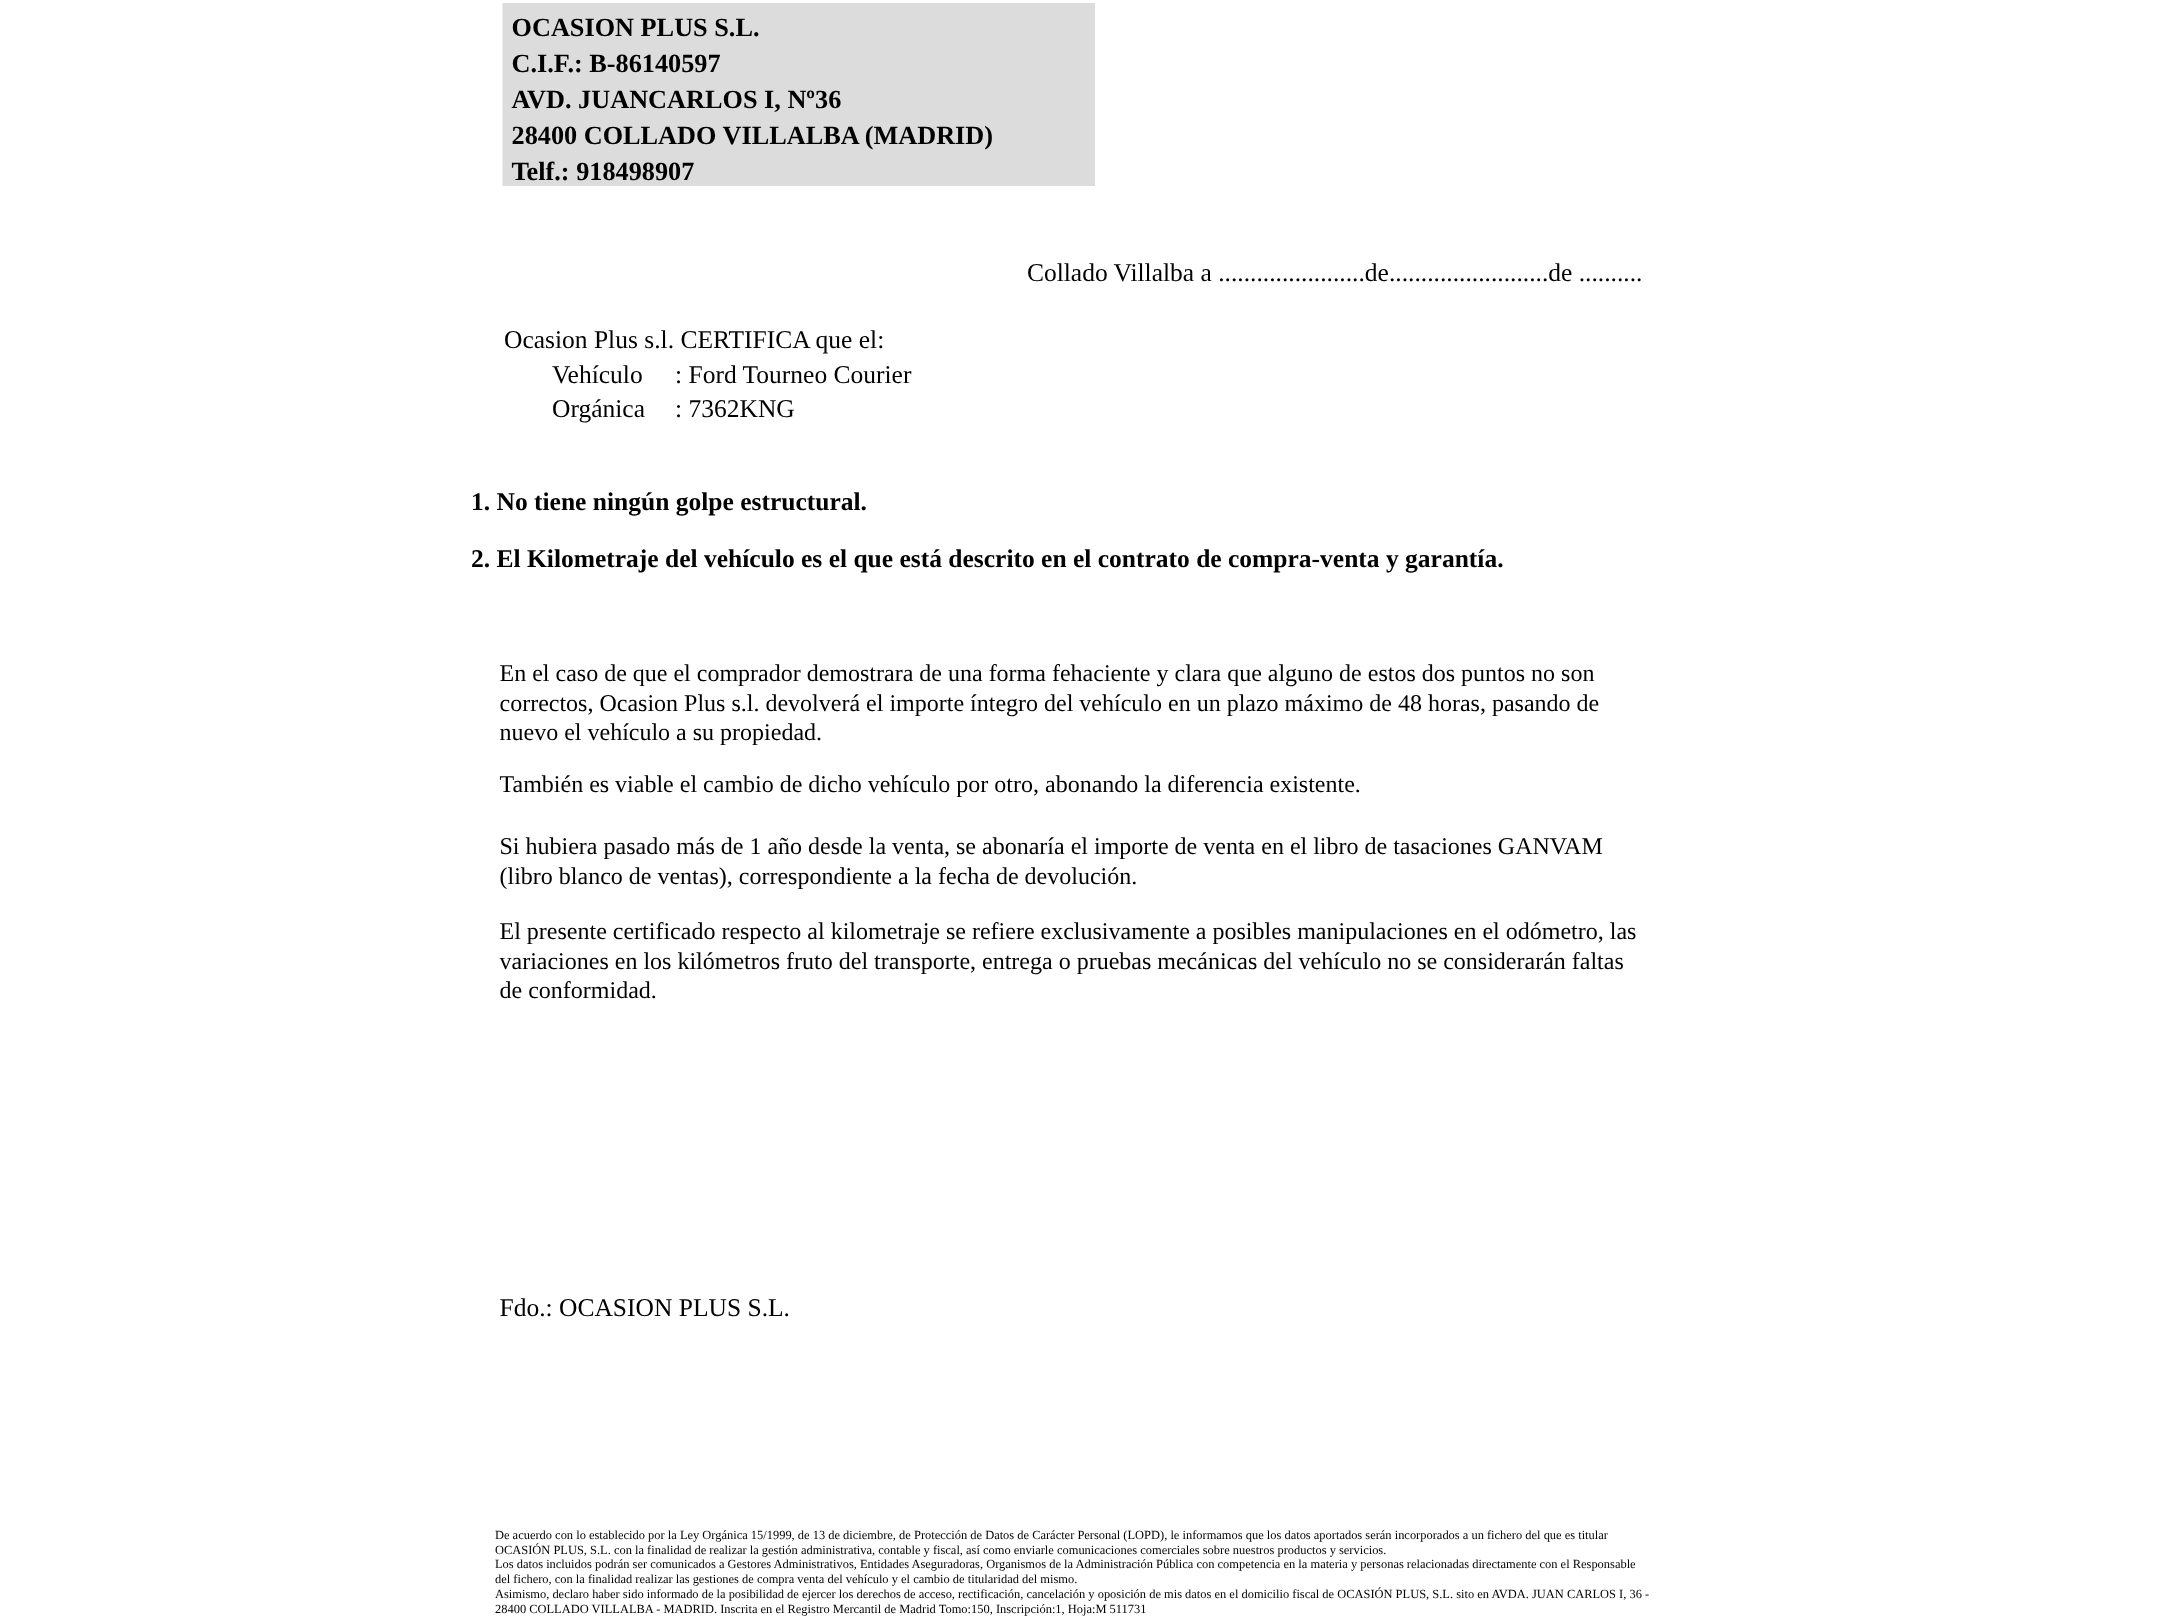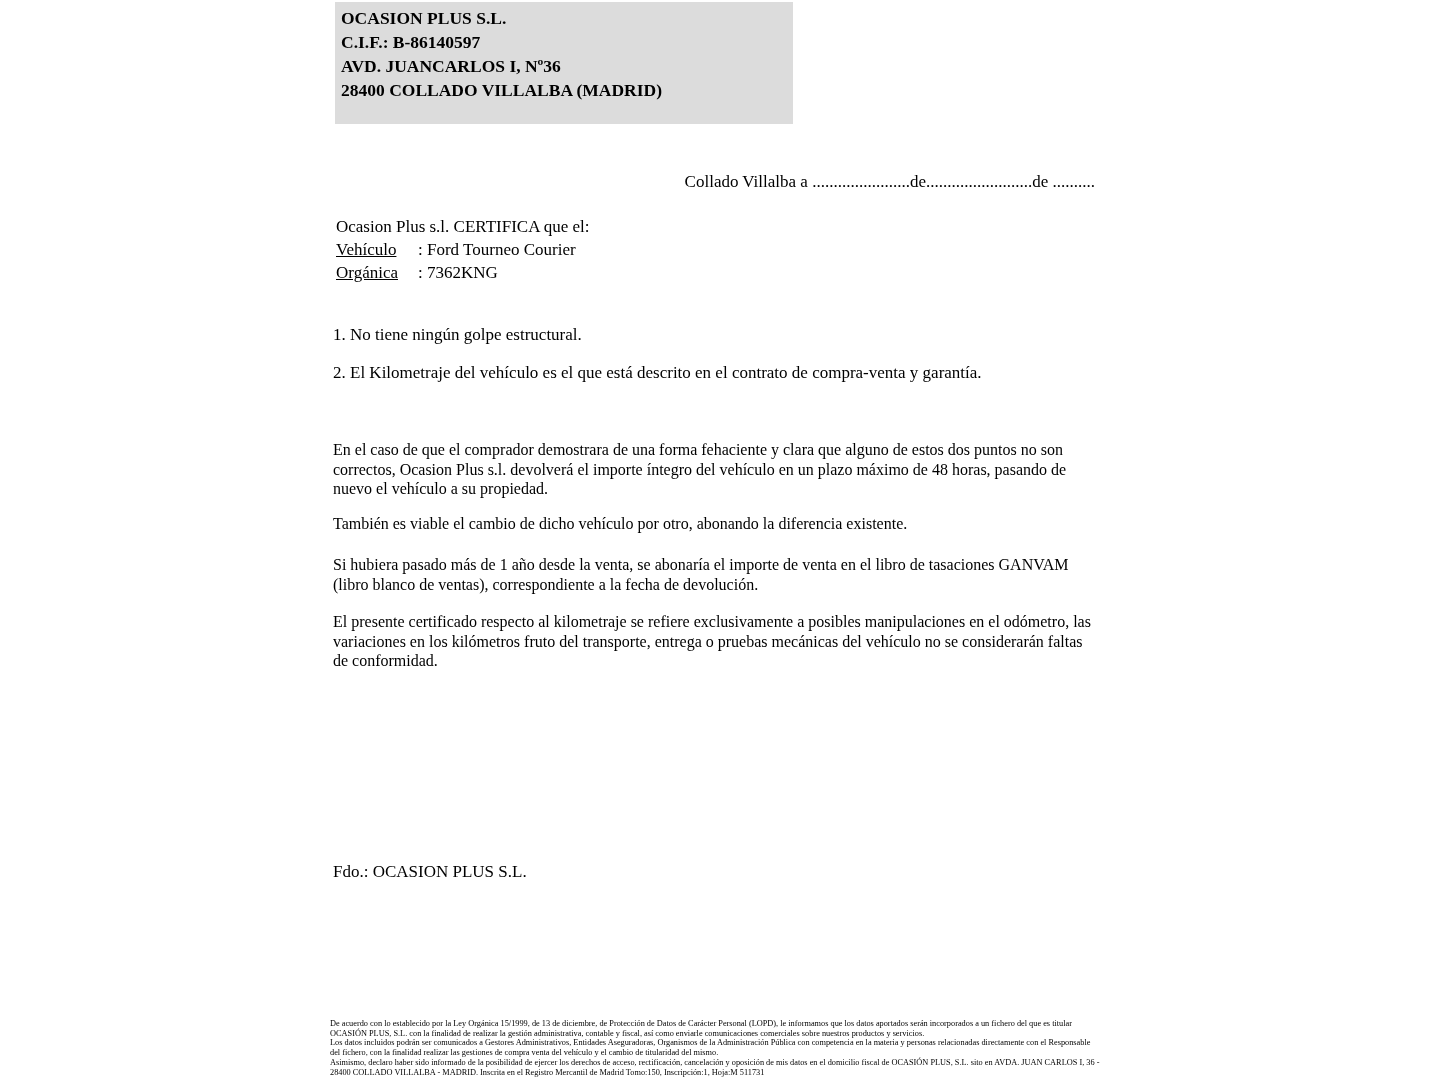--- a/index.html
+++ b/index.html
@@ -13,21 +13,21 @@
     height: 1080px;
     background: #ffffff;
     font-family: "Liberation Serif", "DejaVu Serif", serif;
     color: #000000;
     overflow: hidden;
   }
   .header-box {
     position: absolute;
     left: 335px;
     top: 2px;
-    width: 458px;
+    width: 395px;
     height: 122px;
     background: #dcdcdc;
     box-sizing: border-box;
     padding: 4px 0 0 6px;
     font-weight: bold;
     font-size: 17.5px;
     line-height: 24px;
   }
   .date-line {
     position: absolute;
@@ -42,28 +42,29 @@
   .cert-block {
     position: absolute;
     left: 336px;
     top: 215px;
     font-size: 17px;
     line-height: 23px;
   }
   .cert-label {
     display: inline-block;
     width: 82px;
-    text-decoration: underline;
+    margin-left: 32px;
   }
   .point {
     position: absolute;
-    left: 333px;
+    left: 314px;
     width: 770px;
     font-size: 17px;
     line-height: 19.5px;
+    font-weight: bold;
   }
   .point-1 { top: 325px; }
   .point-2 { top: 363px; }
   .body-paragraph {
     position: absolute;
     left: 333px;
     width: 765px;
     font-size: 16px;
     line-height: 19.5px;
   }
@@ -94,20 +95,21 @@
 </head>
 <body>
 
 <div class="page">
 
   <div class="header-box">
     <div>OCASION PLUS S.L.</div>
     <div>C.I.F.: B-86140597</div>
     <div>AVD. JUANCARLOS I, Nº36</div>
     <div>28400 COLLADO VILLALBA (MADRID)</div>
+    <div>Telf.: 918498907</div>
   </div>
 
   <div class="date-line">Collado Villalba a .......................de.........................de ..........</div>
 
   <div class="cert-block">
     <div>Ocasion Plus s.l. CERTIFICA que el:</div>
     <div><span class="cert-label">Vehículo</span><span>: Ford Tourneo Courier</span></div>
     <div><span class="cert-label">Orgánica</span><span>: 7362KNG</span></div>
   </div>
 

